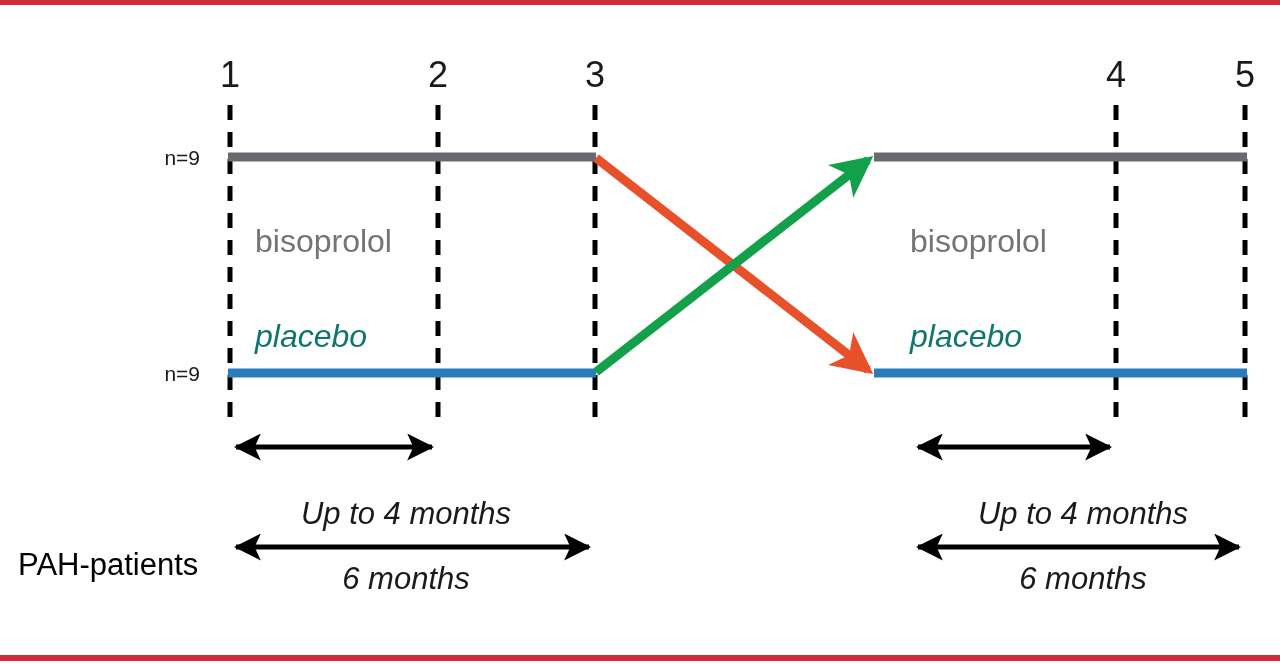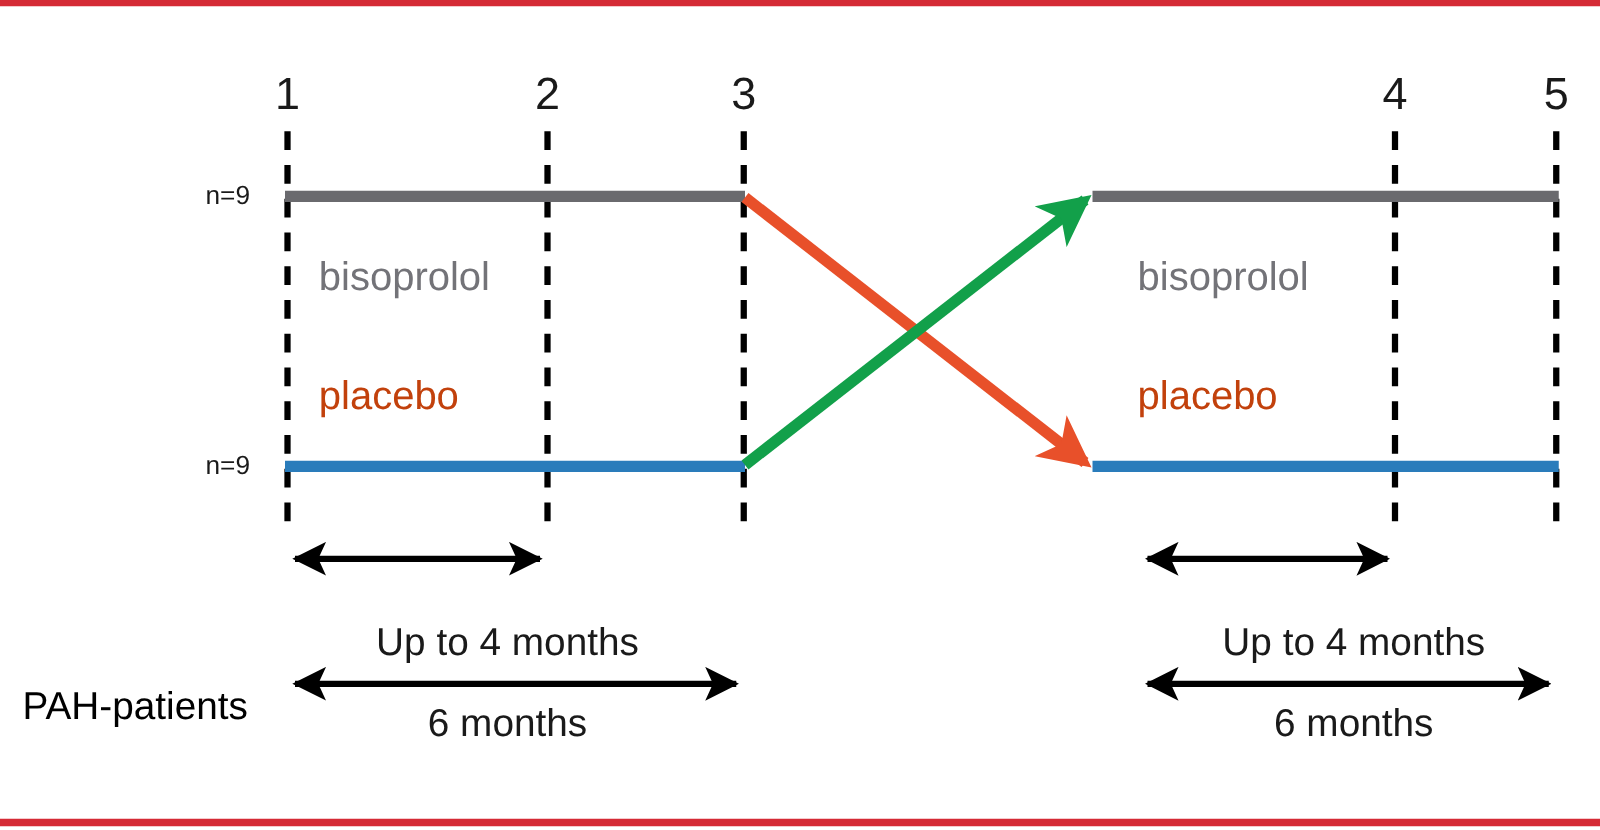--- a/index.html
+++ b/index.html
@@ -43,28 +43,30 @@
     transform: translate(-50%, 0);
     text-align: center;
   }
   .n-label {
     font-size: 21px;
     transform: translate(-100%, -50%);
   }
   .arm-label {
     font-size: 32px;
     transform: translate(0, -50%);
+    margin-top: 20px;
   }
   .arm-biso { color: #737378; }
-  .arm-plac { color: #c2410c; }
+  .arm-plac { color: #0f766e; font-style: italic; }
 
   .span-label {
     font-size: 31px;
     transform: translate(-50%, 0);
     text-align: right;
+    font-style: italic;
   }
   .entry-text {
     font-size: 31px;
     line-height: 1.42;
     color: #000000;
   }
 </style>
 </head>
 <body>
 

